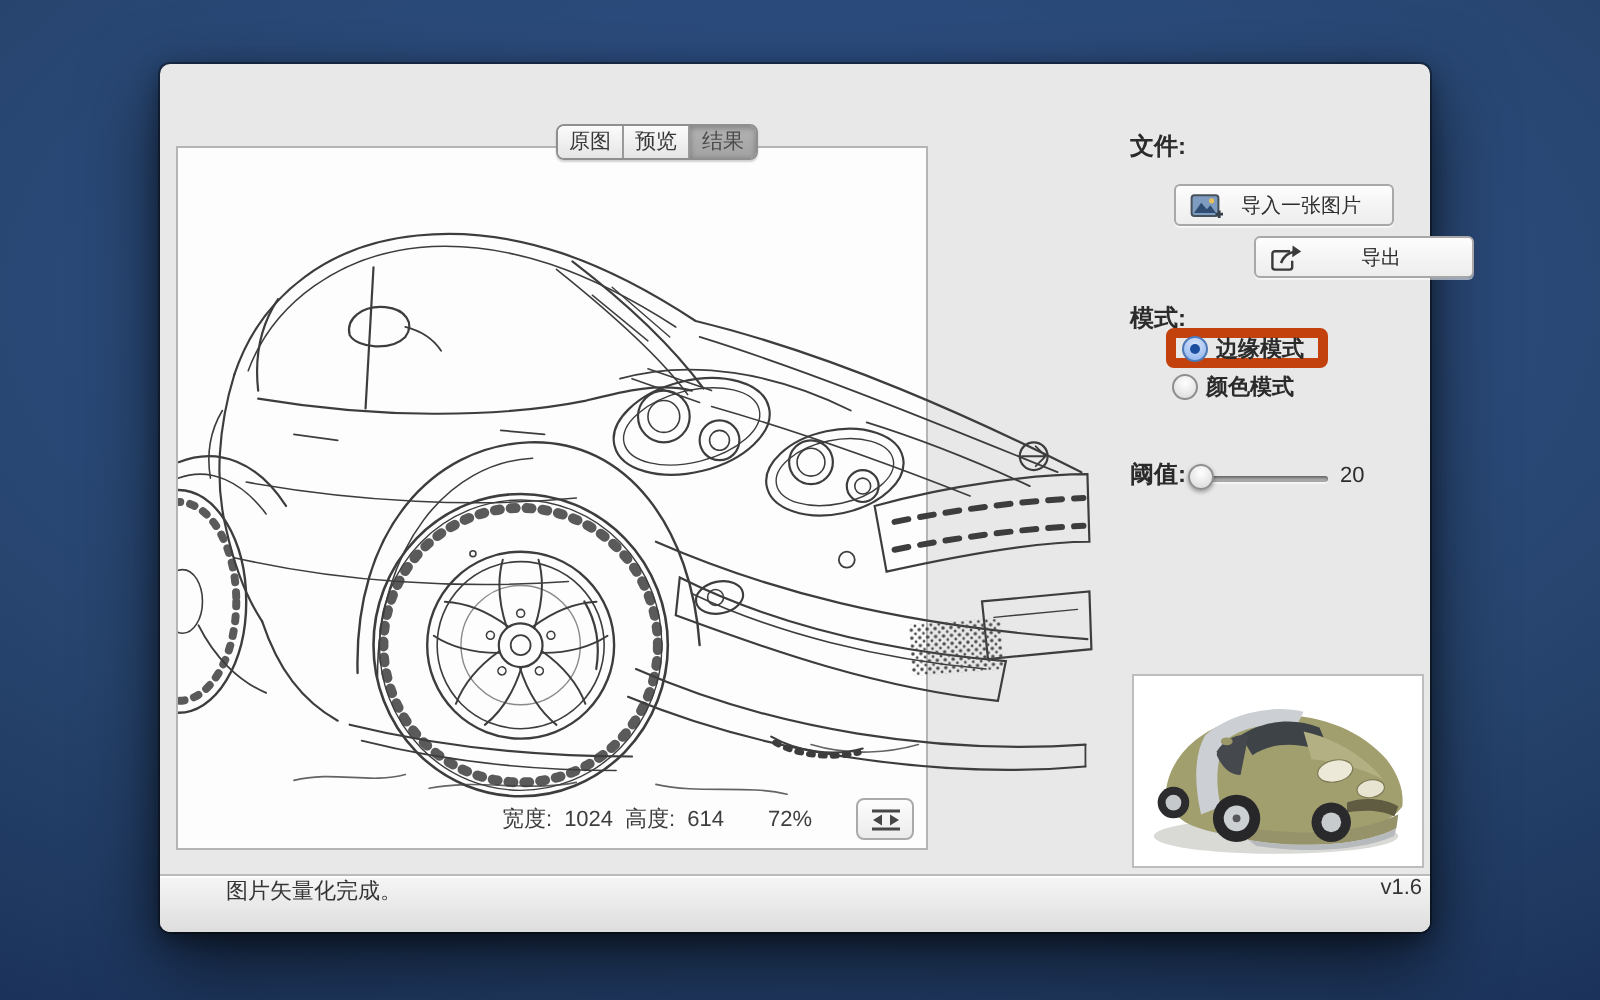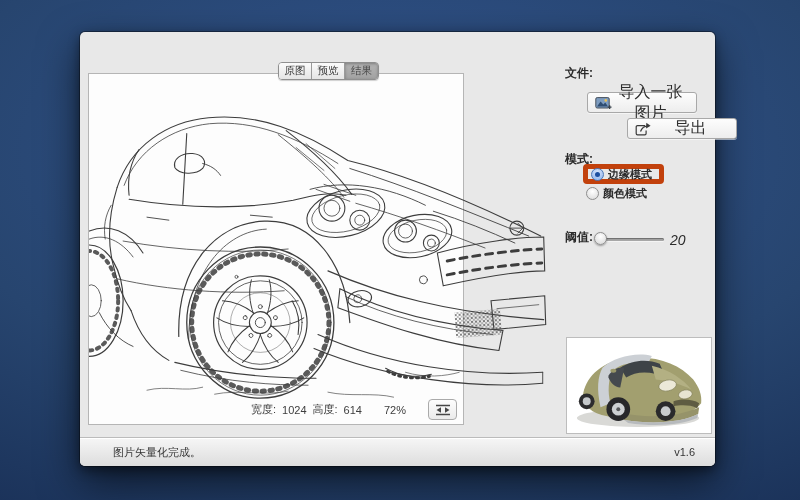--- a/index.html
+++ b/index.html
@@ -39,48 +39,48 @@
     box-shadow:0 1px 1px rgba(0,0,0,.18); }
   .segment { width:33px; font-size:10.5px; color:#383838; display:flex; align-items:center;
     justify-content:center; background:linear-gradient(#fbfbfb,#e5e5e5); border-right:1px solid #9a9a9a; }
   .segment:last-child { border-right:none;text-align:right; }
   .segment.selected { background:linear-gradient(#b4b4b4,#a2a2a2);
     box-shadow: inset 0 1px 3px rgba(0,0,0,.3); color:#4a4a4a; }
 
   .side-label { position:absolute; font-size:12px; font-weight:bold; color:#2b2b2b; }
   .side-btn { position:absolute; left:507px; width:110px; height:21px; border:1px solid #a8a8a8;
     border-radius:3px; background:linear-gradient(#fdfdfd,#ededed); display:flex; align-items:center;
-    padding:0 7px; font-size:16px; color:#2d2d2d; box-shadow:0 1px 0 rgba(255,255,255,.55); }
+    padding:0 7px; font-size:10px; color:#2d2d2d; box-shadow:0 1px 0 rgba(255,255,255,.55); }
   .side-btn .lbl { flex:1; text-align:center; }
 
   .focus-ring { position:absolute; left:503px; top:132px; height:20px; display:flex;
     align-items:center; padding:0 7px 0 3px; border:5px solid #c2410c; border-radius:4px; }
   .radio-row { position:absolute; left:506px; top:154px; display:flex; align-items:center; }
   .radio { width:13px; height:13px; border-radius:50%; border:1px solid #8e8e8e;
     background: radial-gradient(circle at 50% 32%, #ffffff, #d8d8d8); position:relative; }
   .radio.on { background: radial-gradient(circle at 50% 28%, #d6e4fa, #9dbdf0 75%); border-color:#4d79b8; }
   .radio.on::after { content:""; position:absolute; left:3px; top:3px; width:5px; height:5px;
     border-radius:50%; background:#1c4fa0; }
   .radio-label { font-size:11px; font-weight:bold; color:#2b2b2b; margin-left:4px; }
 
   .slider { position:absolute; left:514px; top:200px; width:70px; height:14px; }
   .slider .track { position:absolute; left:3px; right:0; top:6px; height:3px; background:#a7a7a7;
     border-radius:2px; box-shadow: inset 0 1px 1px rgba(0,0,0,.35), 0 1px 0 rgba(255,255,255,.5); }
   .slider .thumb { position:absolute; left:0; top:0; width:13px; height:13px; border-radius:50%;
     border:1px solid #8f8f8f; background: radial-gradient(circle at 50% 32%, #ffffff, #d6d6d6);
     box-shadow: 0 1px 2px rgba(0,0,0,.35); }
-  .slider-value { position:absolute; left:590px; top:200px; font-size:14px; color:#2b2b2b;font-style:italic; }
+  .slider-value { position:absolute; left:590px; top:200px; font-size:11px; color:#2b2b2b; }
 
   .thumbnail { position:absolute; left:486px; top:305px; width:146px; height:97px;
     background:#ffffff; border:1px solid #bdbdbd; }
 
   .statusbar { position:absolute; left:0; right:0; bottom:0; height:29px;
     border-top:1px solid #bbbbbb; background:linear-gradient(#f6f6f6,#dddddd);
-    border-radius:0 0 5px 5px; display:flex; align-items:center; justify-content:space-between;
-    padding:0 20px 0 33px; font-size:11px; color:#353535; box-shadow: inset 0 1px 0 #ffffff; }
+    border-radius:0 0 5px 5px; display:flex; justify-content:space-between;
+    padding:0 4px 0 33px; font-size:11px; color:#353535; box-shadow: inset 0 1px 0 #ffffff; }
 </style>
 </head>
 <body>
 
 <div class="desktop">
   <div class="window">
 
 
     <div class="canvas">
       <svg class="car" width="458" height="350" viewBox="0 0 460 352">

